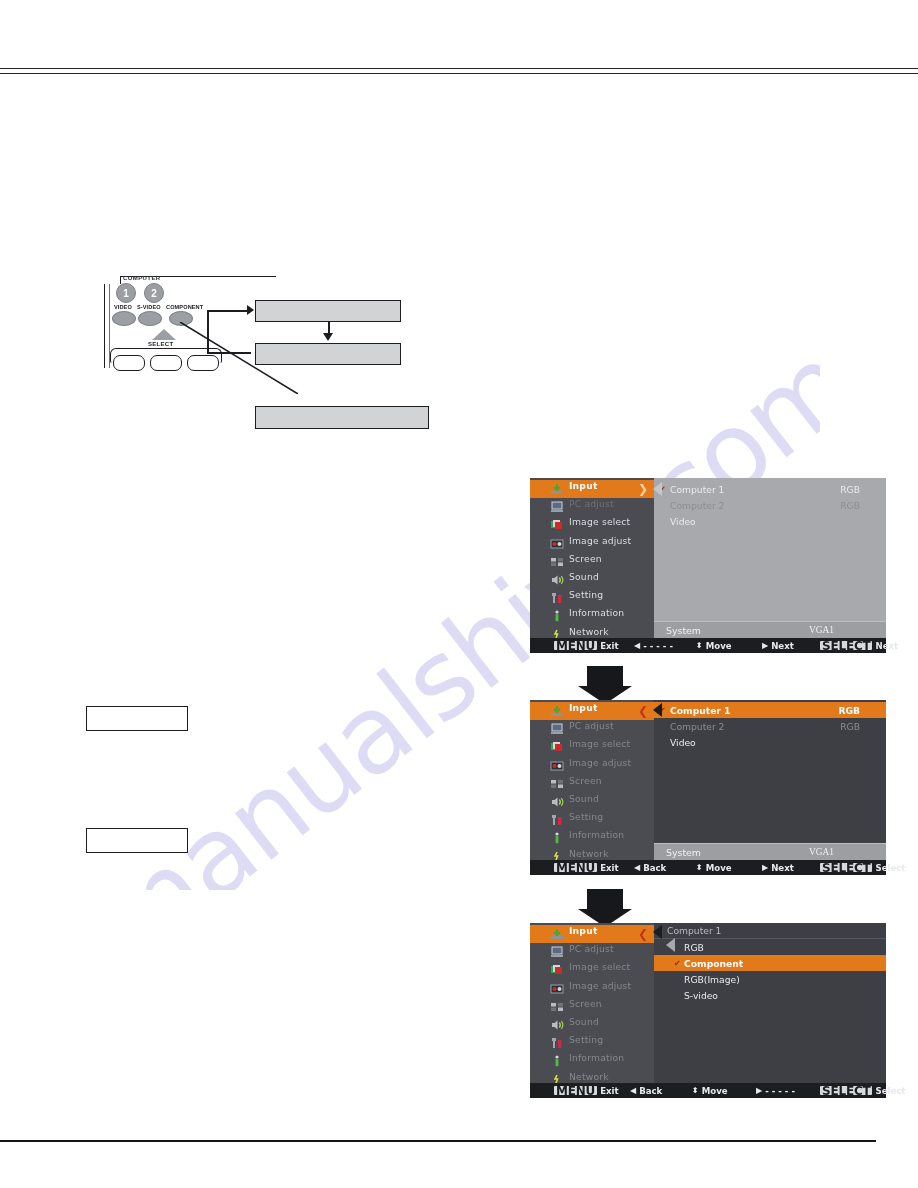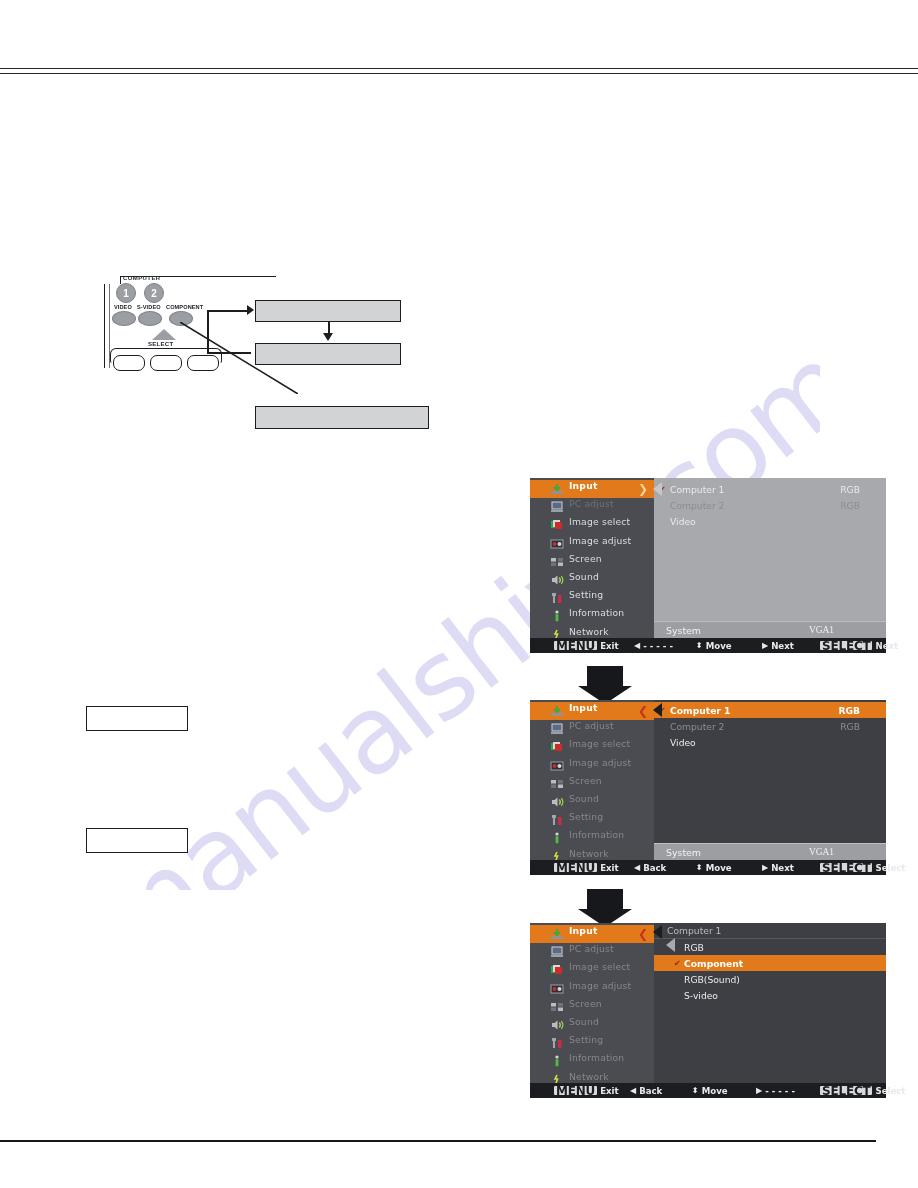--- a/index.html
+++ b/index.html
@@ -730,21 +730,21 @@
       <div class="notch" style="left:12px;top:15px;border-right:9px solid #a8a9ac;"></div>
 
       <div class="osd-row" style="padding-left:30px;">
         <span>RGB</span>
       </div>
       <div class="osd-row hl" style="padding-left:30px;">
         <span class="chk" style="left:20px;">✔</span>
         <span>Component</span>
       </div>
       <div class="osd-row" style="padding-left:30px;">
-        <span>RGB(Sound)</span>
+        <span>RGB(Image)</span>
       </div>
       <div class="osd-row" style="padding-left:30px;">
         <span>S-video</span>
       </div>
     </div>
   </div>
 
   <div class="osd-foot">
     <span class="fitem" style="left:24px;">
       <span class="keycap">MENU</span>

